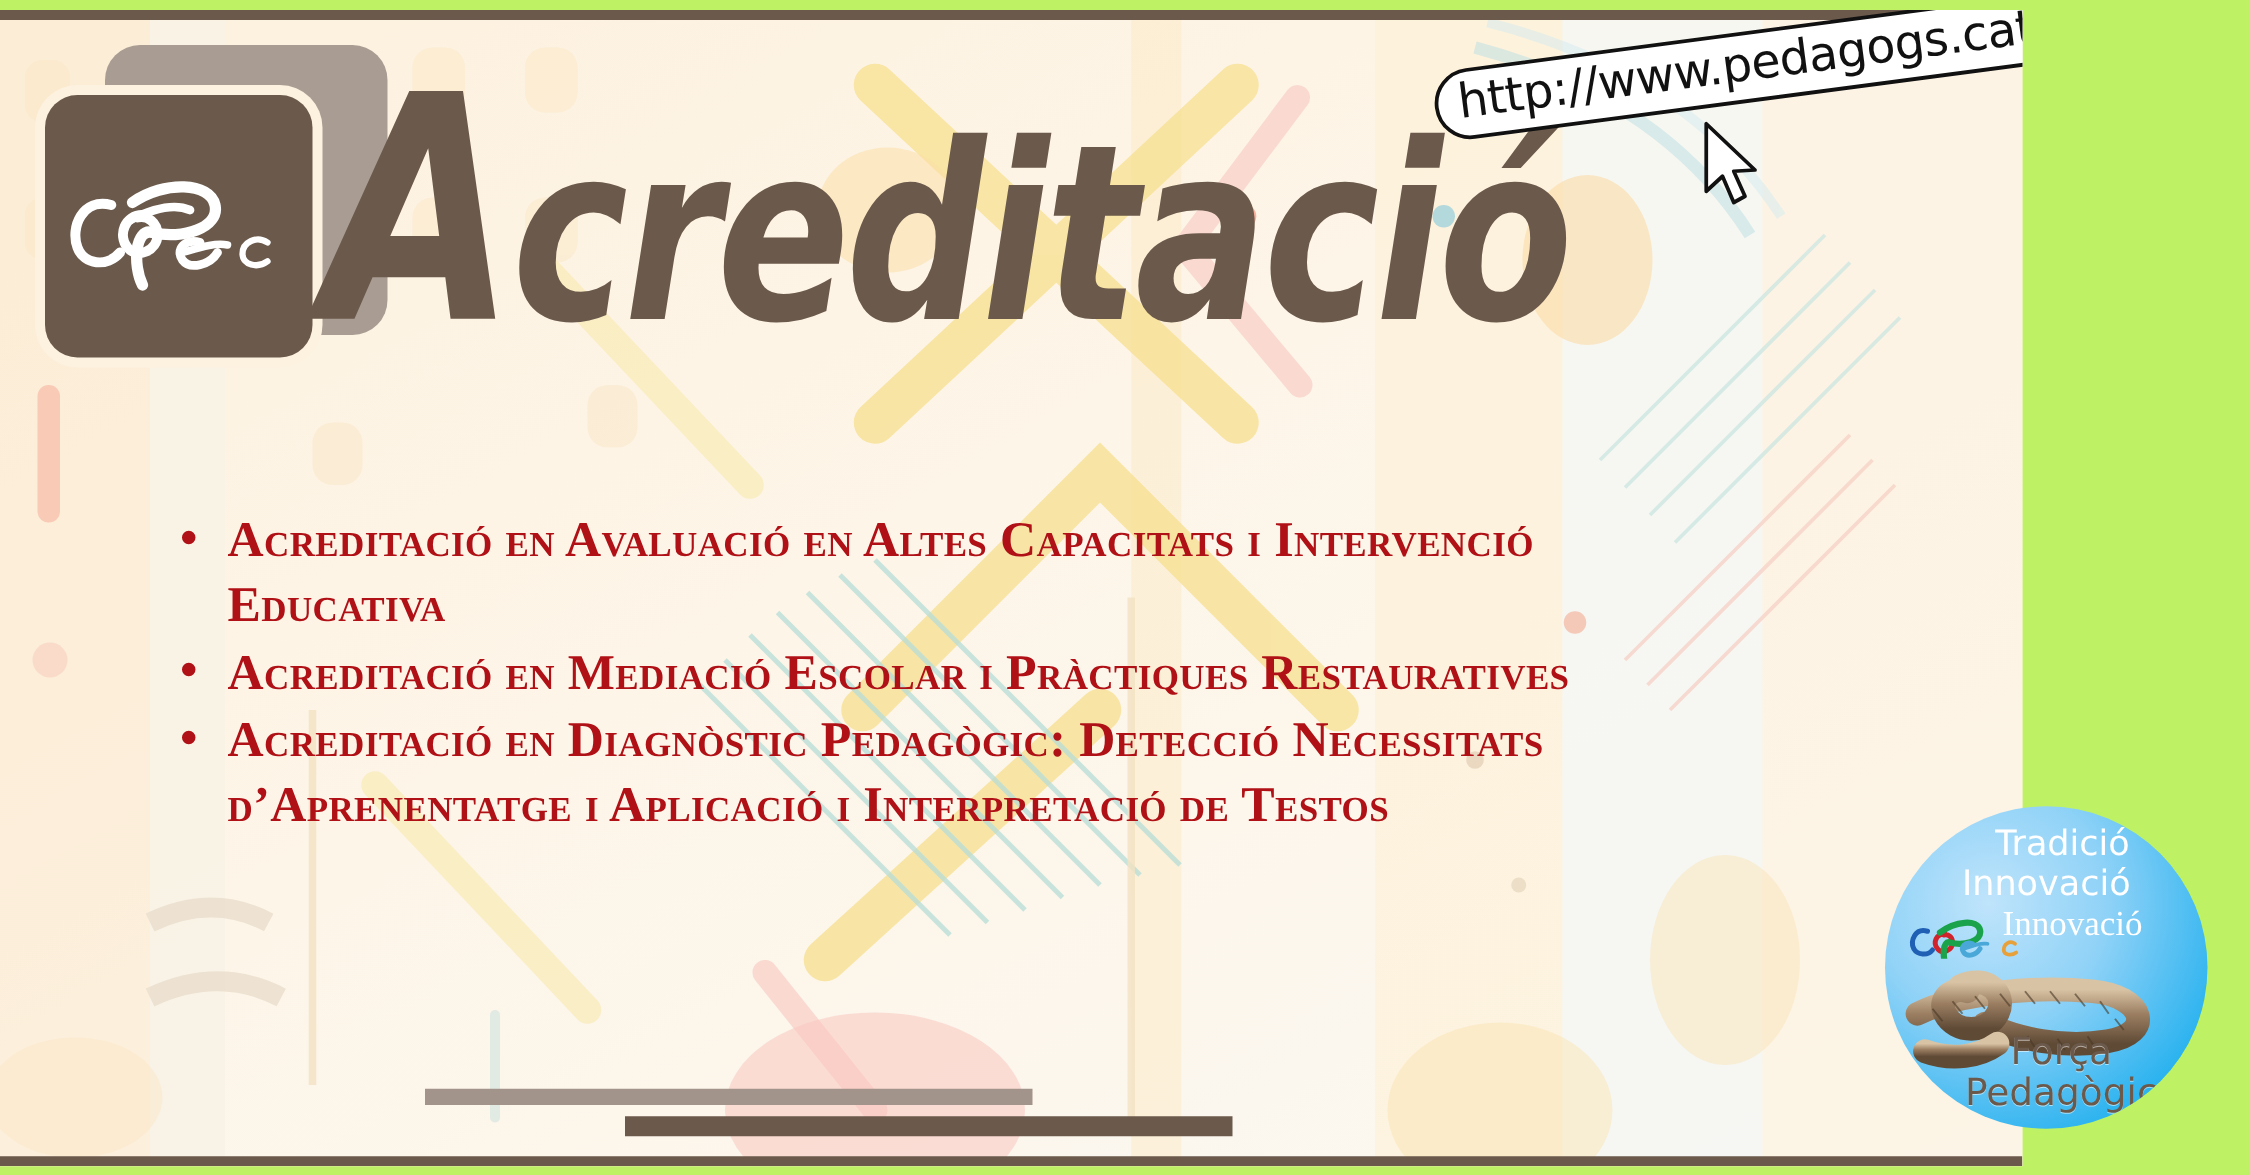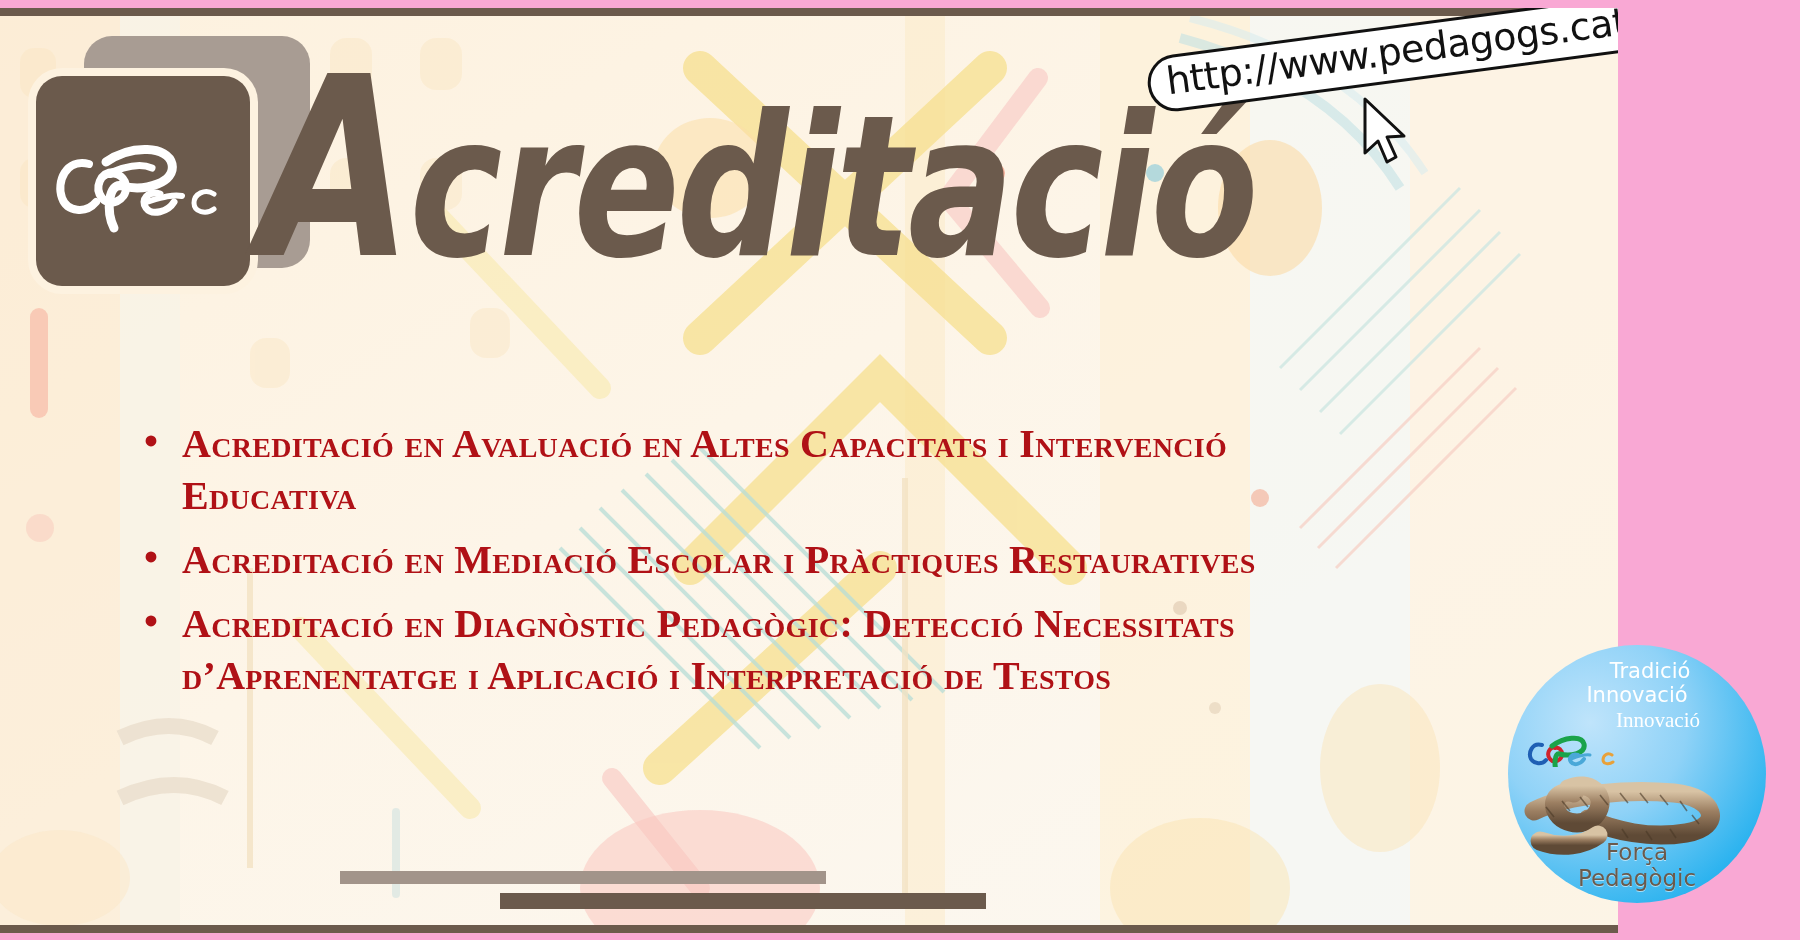--- a/index.html
+++ b/index.html
@@ -13,21 +13,21 @@
     height: 940px;
     overflow: hidden;
     font-family: "Liberation Sans", sans-serif;
   }
 
   
   #slide-root {
     position: relative;
     width: 1800px;
     height: 940px;
-    background: #f9a8d4;
+    background: #bef264;
     overflow: hidden;
   }
 
   
   #slide-canvas {
     position: absolute;
     left: 0;
     top: 8px;
     width: 1618px;
     height: 925px;
@@ -119,21 +119,21 @@
   }
   .bullets li {
     position: relative;
     color: #b01116;
     font-family: "Liberation Serif", serif;
     font-variant: small-caps;
     font-weight: 700;
     font-size: 40px;
     line-height: 1.30;
     padding-left: 42px;
-    margin: 12px 0 2px 0;
+    margin: 0 0 2px 0;
     letter-spacing: 0.3px;
   }
   .bullets li::before {
     content: "•";
     position: absolute;
     left: 4px;
     top: -2px;
     font-size: 40px;
     color: #b01116;
   }
@@ -162,41 +162,41 @@
     border-radius: 50%;
     background: radial-gradient(circle at 32% 30%, #bfe4fb 0%, #8fd2f7 38%, #2cb3ef 78%, #1ba7e8 100%);
     overflow: hidden;
   }
   .seal-motto {
     position: absolute;
     left: 0; top: 14px;
     width: 100%;
     color: #ffffff;
     font-family: "DejaVu Sans", sans-serif;
-    font-size: 21px;
+    font-size: 28px;
     line-height: 1.16;
     text-align: center;
   }
   .seal-motto span { display: block; }
   .seal-motto .m1 { padding-left: 26px; }
   .seal-motto .m2 { padding-left: 0px; }
   .seal-motto .m3 { padding-left: 42px; font-family: Liberation Serif, serif; }
   .seal-copec {
     position: absolute;
     left: 16px; top: 78px;
   }
   .seal-rope { position:absolute; left: 2px; top: 104px; }
   .seal-name {
     position: absolute;
-    left: 0; bottom: 12px;
+    left: 12px; bottom: 12px;
     width: 100%;
     text-align: center;
     color: #6b5a4c;
     font-family: "DejaVu Sans", sans-serif;
-    font-size: 23px;
+    font-size: 30px;
     line-height: 1.1;
     text-shadow: 0 1px 0 rgba(255,255,255,.55);
   }
   .seal-name span { display: block; }
 </style>
 </head>
 <body>
 
 <div id="slide-root">
 

